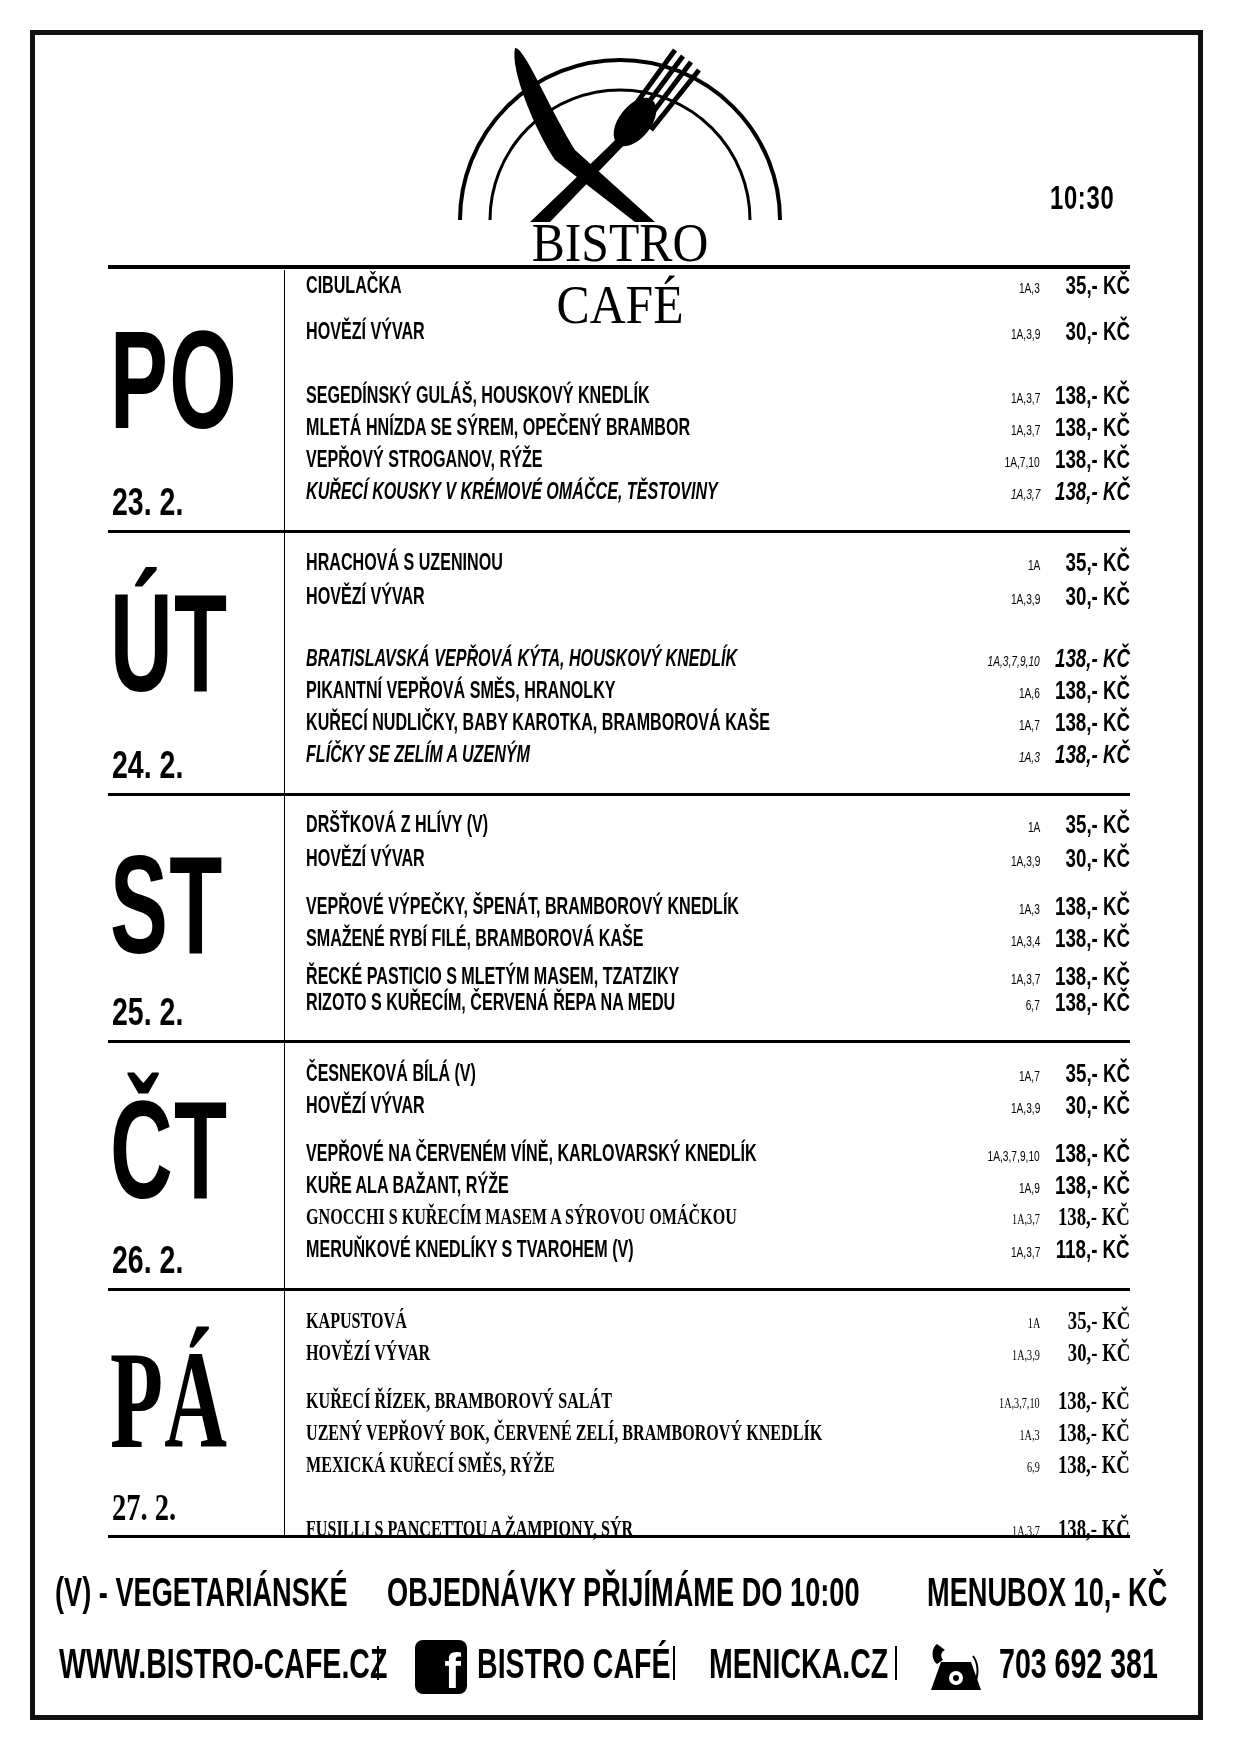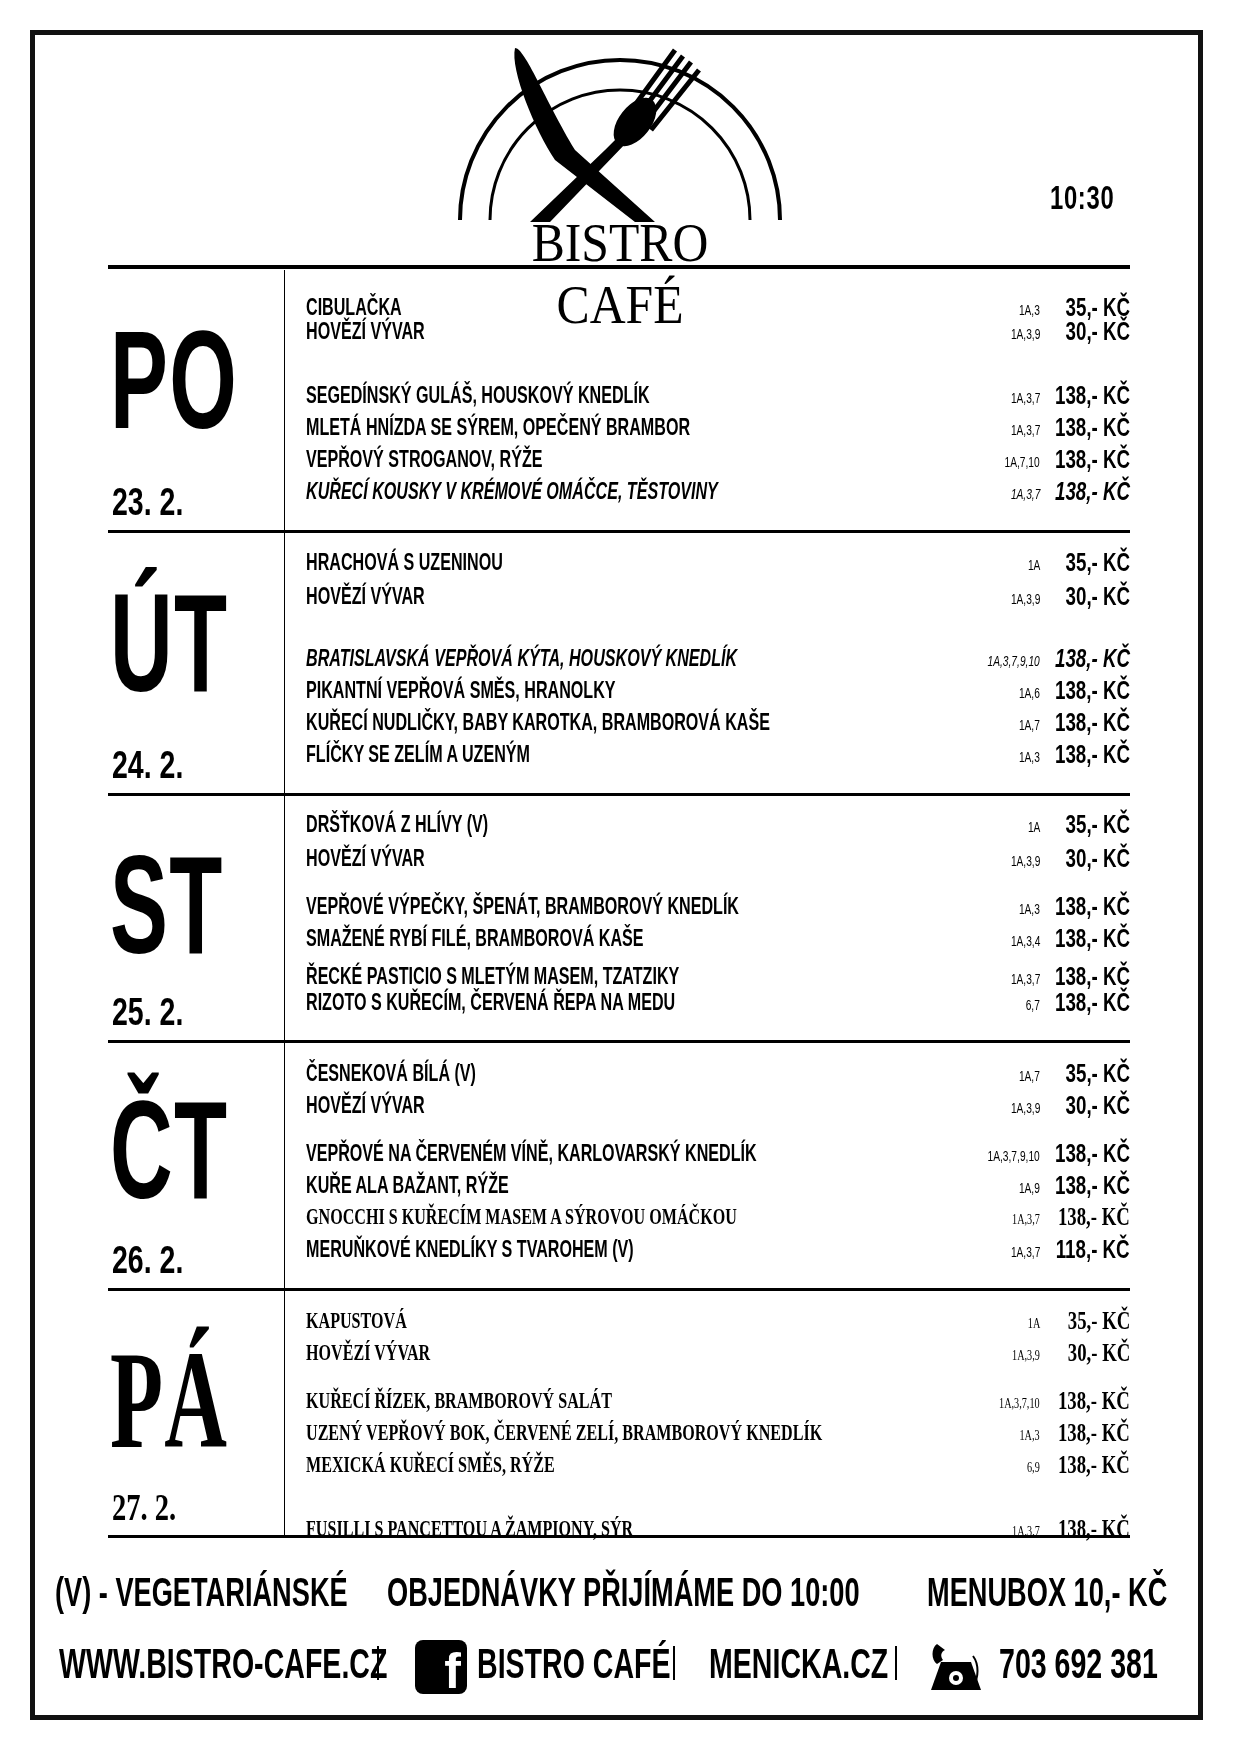--- a/index.html
+++ b/index.html
@@ -61,21 +61,21 @@
 <div class="time">10:30</div>
 <div class="hr-top"></div>
 
 <div id="days">
     <div class="day" style="top: 270px; height: 260px;">
       <div class="vline"></div>
       <div class="day-abbr" style="top:40px">PO</div>
       <div class="day-date">23. 2.</div>
       <div class="bottom"></div>
       <div class="items">
-        <div class="item" style="top: 24px;">
+        <div class="item" style="top: 2px;">
           <span class="item-name">CIBULAČKA</span>
           <span class="item-allergens">1A,3</span>
           <span class="item-price">35,- KČ</span>
         </div>
         <div class="item" style="top: 48px;">
           <span class="item-name">HOVĚZÍ VÝVAR</span>
           <span class="item-allergens">1A,3,9</span>
           <span class="item-price">30,- KČ</span>
         </div>
         <div class="item" style="top: 112px;">
@@ -124,21 +124,21 @@
         <div class="item" style="top: 144px;">
           <span class="item-name">PIKANTNÍ VEPŘOVÁ SMĚS, HRANOLKY</span>
           <span class="item-allergens">1A,6</span>
           <span class="item-price">138,- KČ</span>
         </div>
         <div class="item" style="top: 176px;">
           <span class="item-name">KUŘECÍ NUDLIČKY, BABY KAROTKA, BRAMBOROVÁ KAŠE</span>
           <span class="item-allergens">1A,7</span>
           <span class="item-price">138,- KČ</span>
         </div>
-        <div class="item" style="top: 208px;">
+        <div class="item" style="top: 208px; font-style: italic;">
           <span class="item-name">FLÍČKY SE ZELÍM A UZENÝM</span>
           <span class="item-allergens">1A,3</span>
           <span class="item-price">138,- KČ</span>
         </div>
       </div>
     </div>
     <div class="day" style="top: 795px; height: 245px;">
       <div class="vline"></div>
       <div class="day-abbr" style="top:40px">ST</div>
       <div class="day-date">25. 2.</div>

